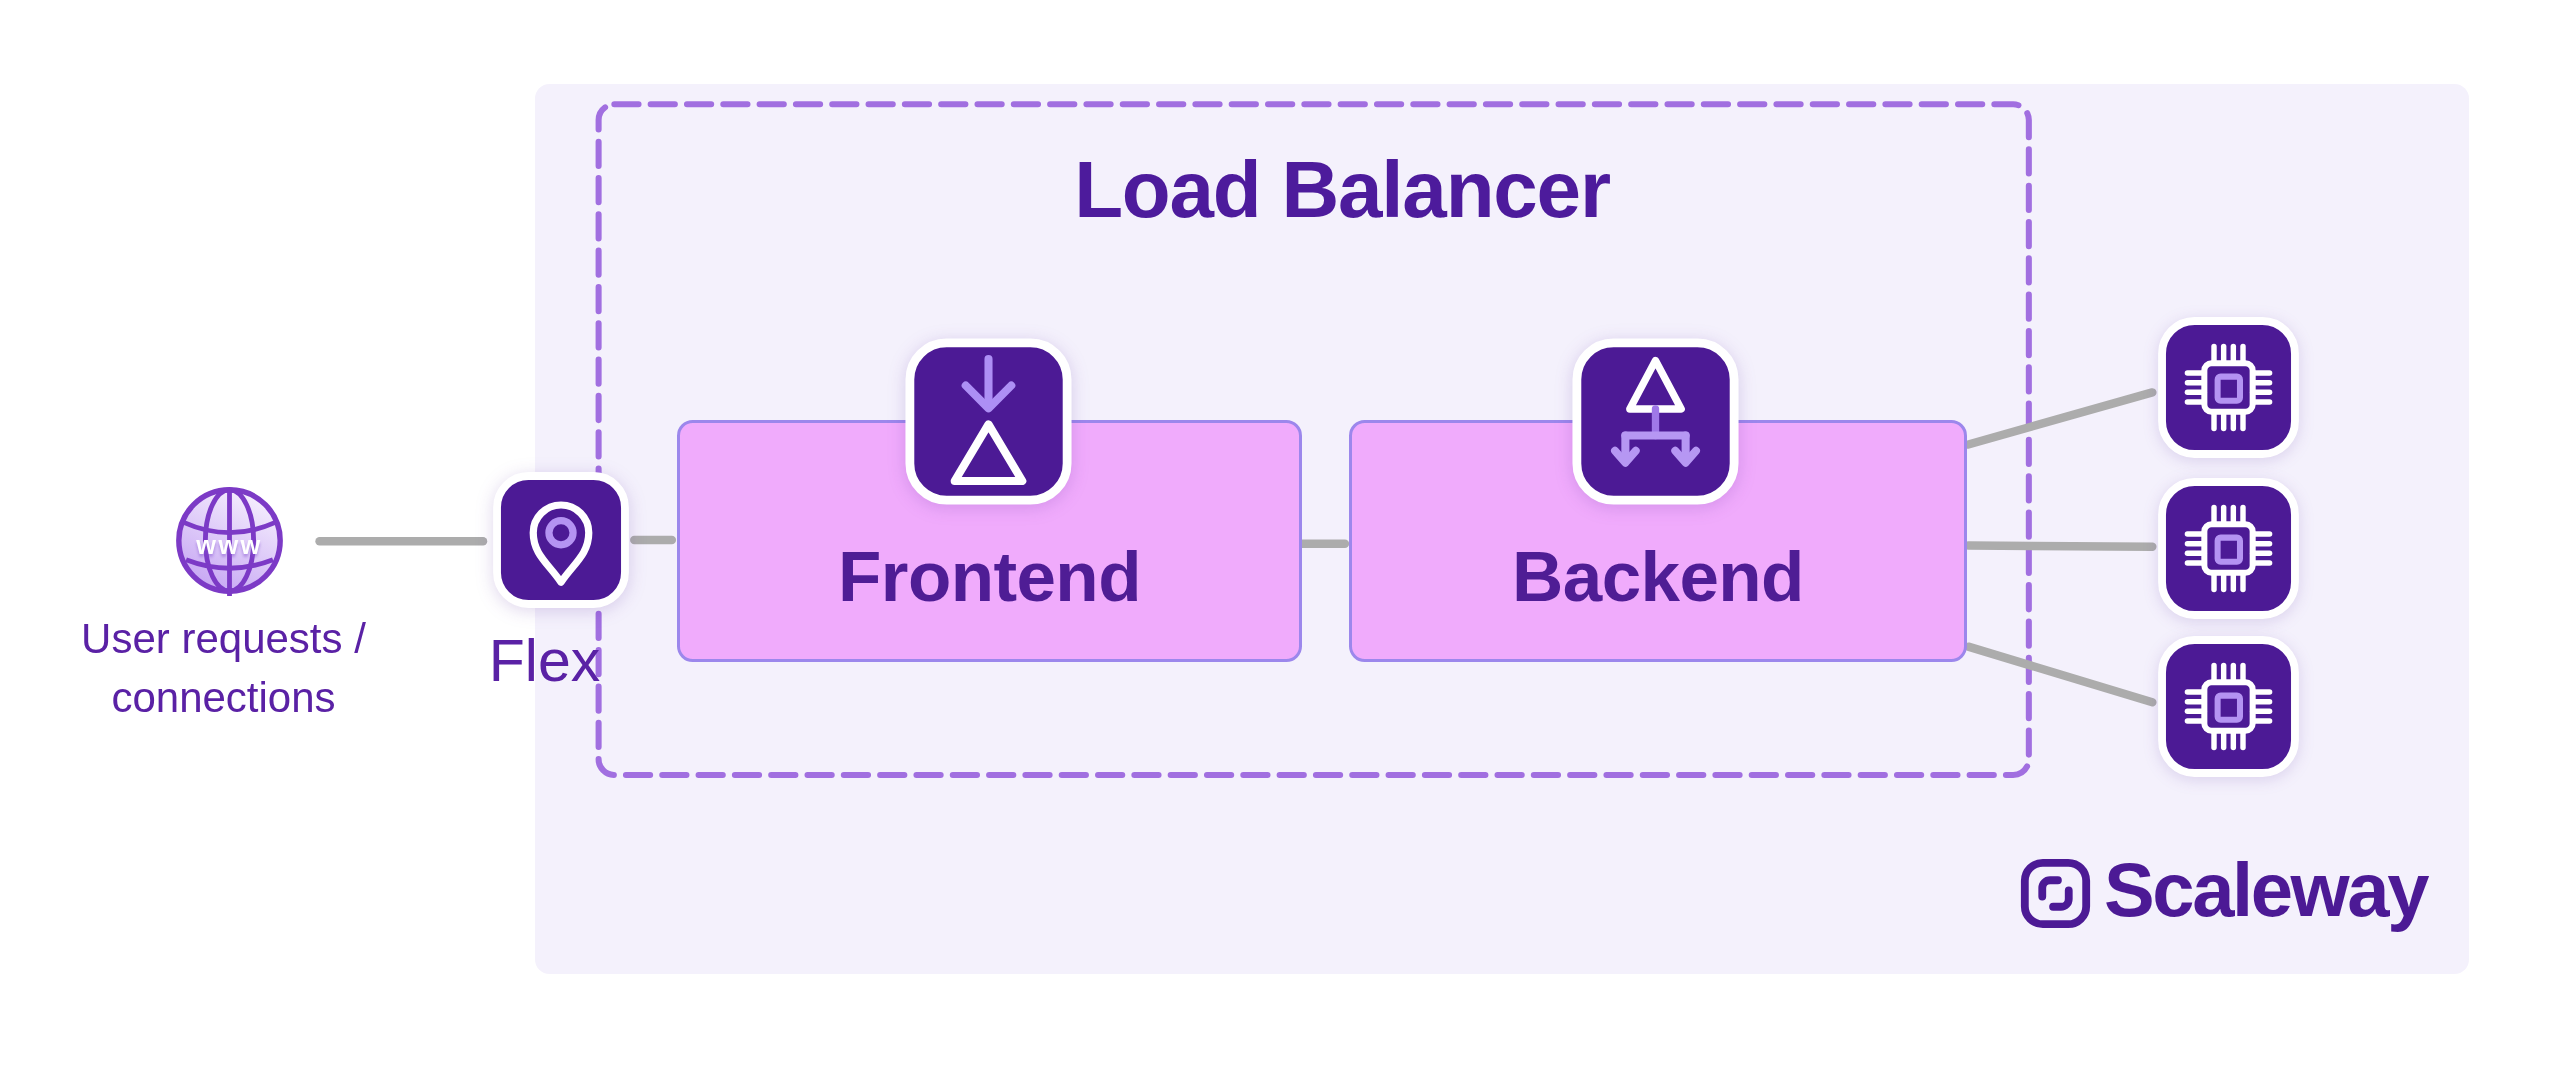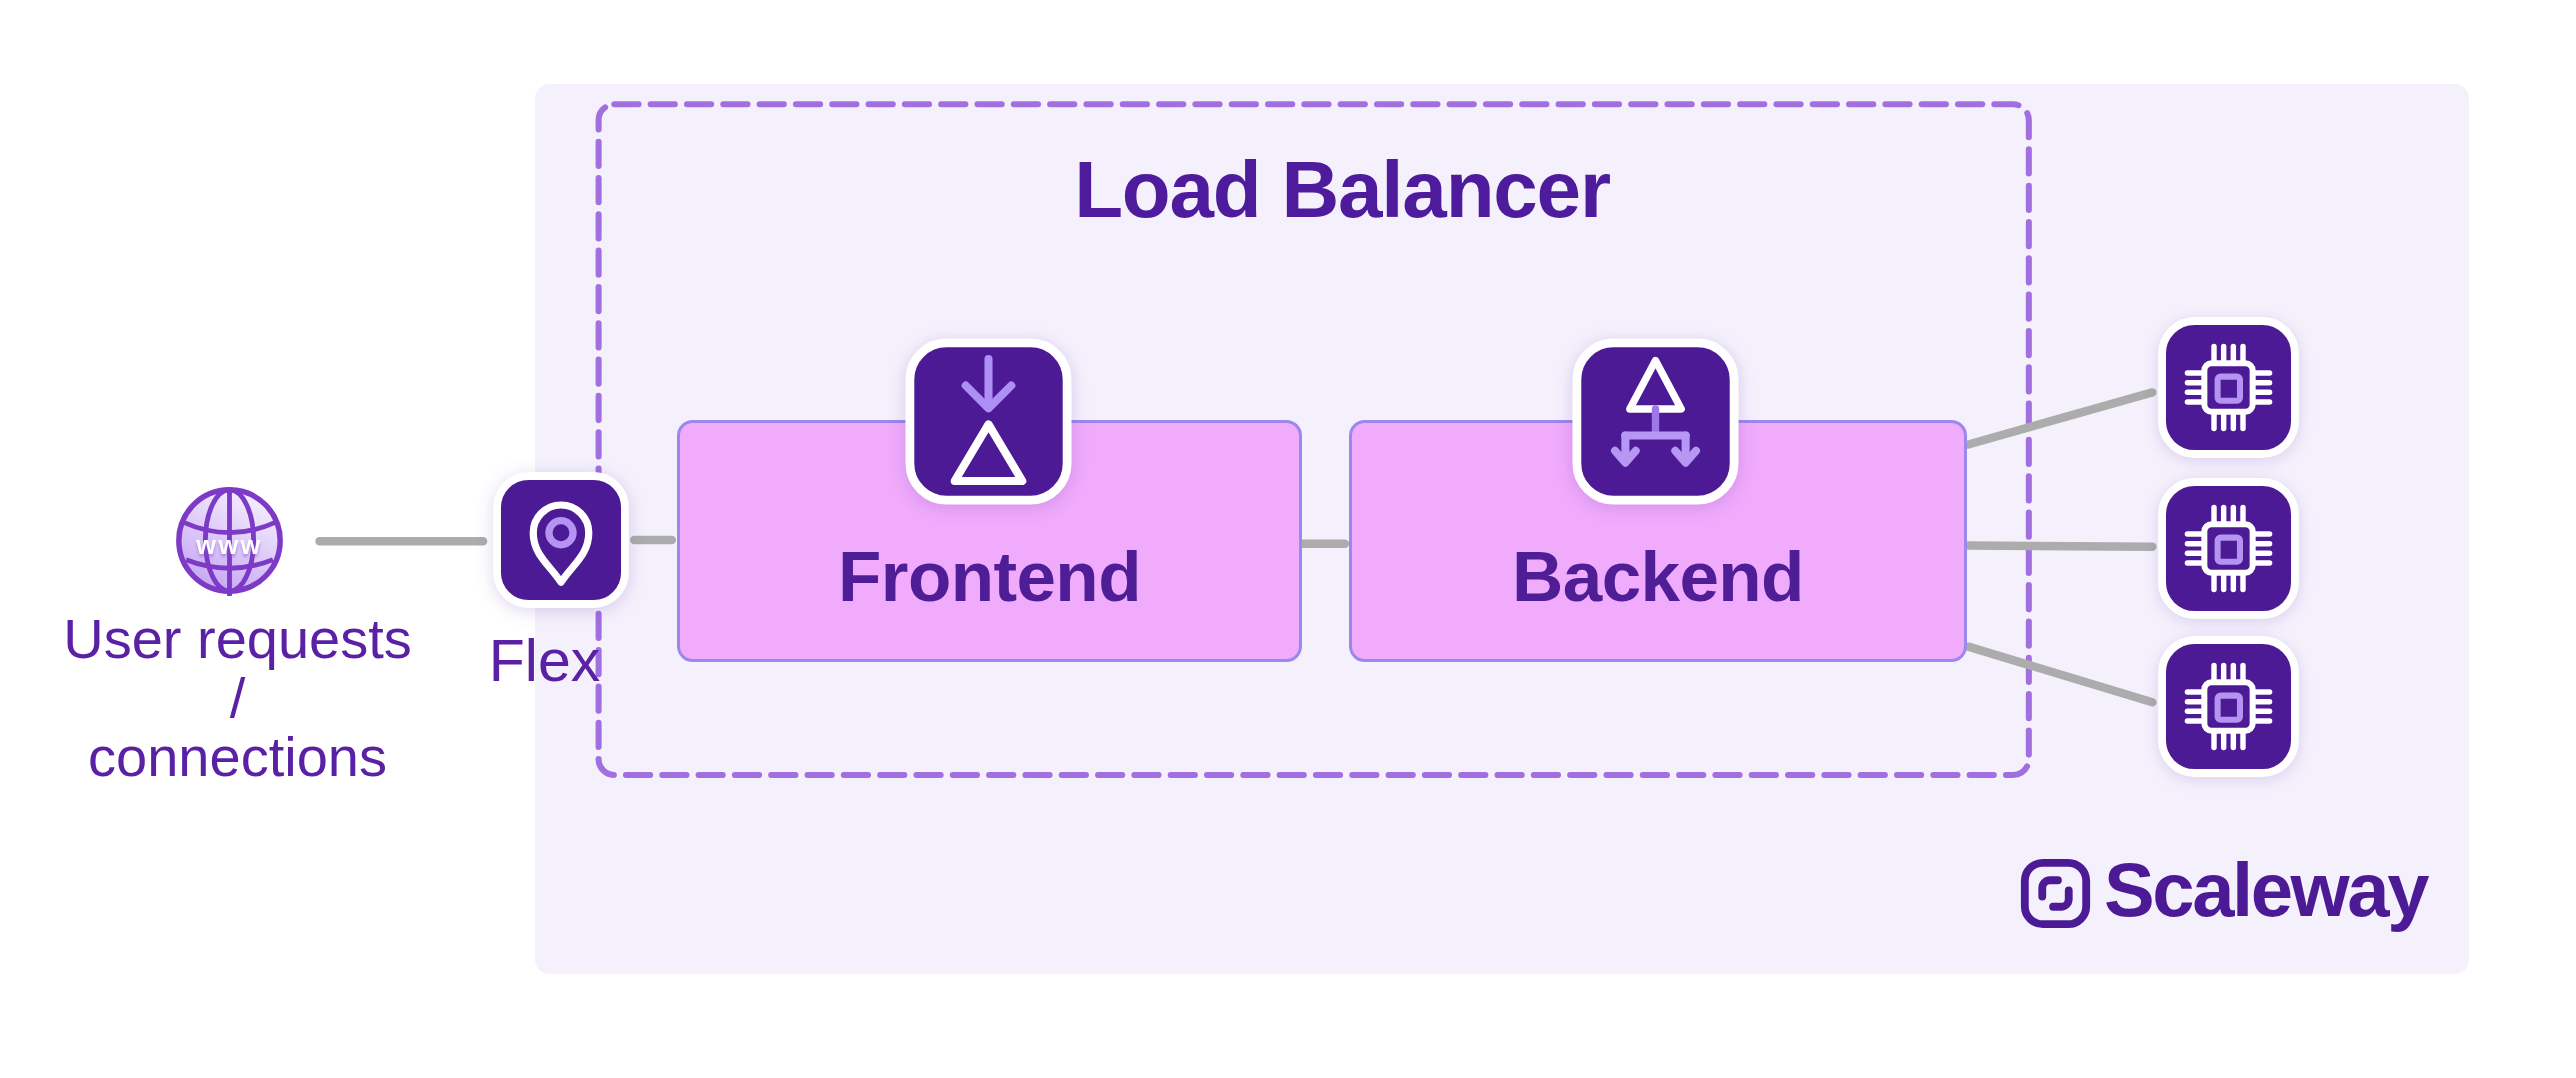--- a/index.html
+++ b/index.html
@@ -36,21 +36,21 @@
   .chip1{top:315px;}
   .chip2{top:476px;}
   .chip3{top:634px;}
   .title{
     position:absolute;left:627px;top:144px;width:1430px;
     text-align:center;font-size:80px;font-weight:bold;color:#4D1B9C;letter-spacing:-1.2px;
   }
   .label{
     position:absolute;color:#5A21A5;font-weight:500;text-align:center;
   }
-  .user-label{left:56px;top:609px;width:363px;font-size:56px;line-height:59px;}
+  .user-label{left:42px;top:609px;width:363px;font-size:42px;line-height:59px;}
   .flex-label{left:460px;top:625px;width:169px;font-size:59px;line-height:73px;}
   .servers-label{left:2053px;top:240px;width:387px;font-size:52px;line-height:1.1;}
   .logo{
     position:absolute;left:2020px;top:856px;height:75px;
     display:flex;align-items:center;gap:13px;
   }
   .logo-mark{width:71px;height:71px;}
   .logo-word{
     font-size:76px;font-weight:bold;color:#4C1A95;letter-spacing:-2.4px;
     transform:translateY(-3.6px);

